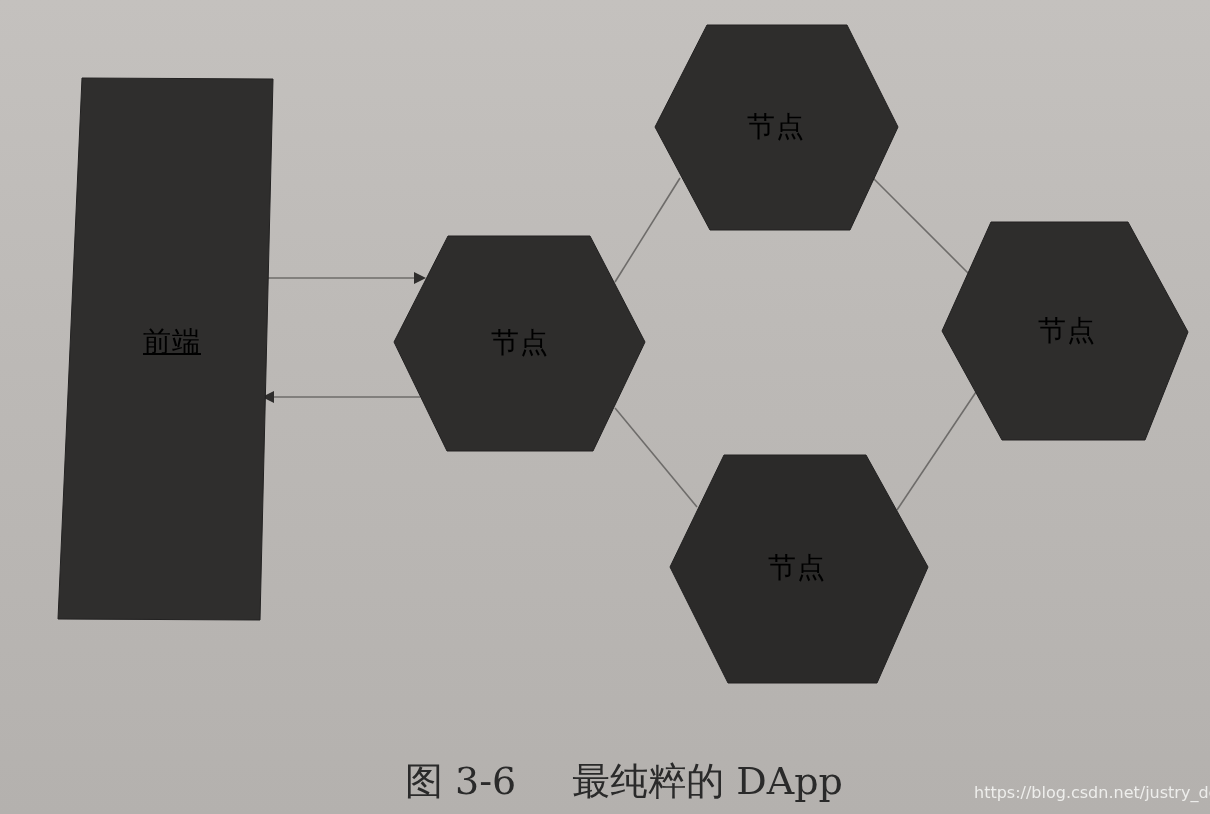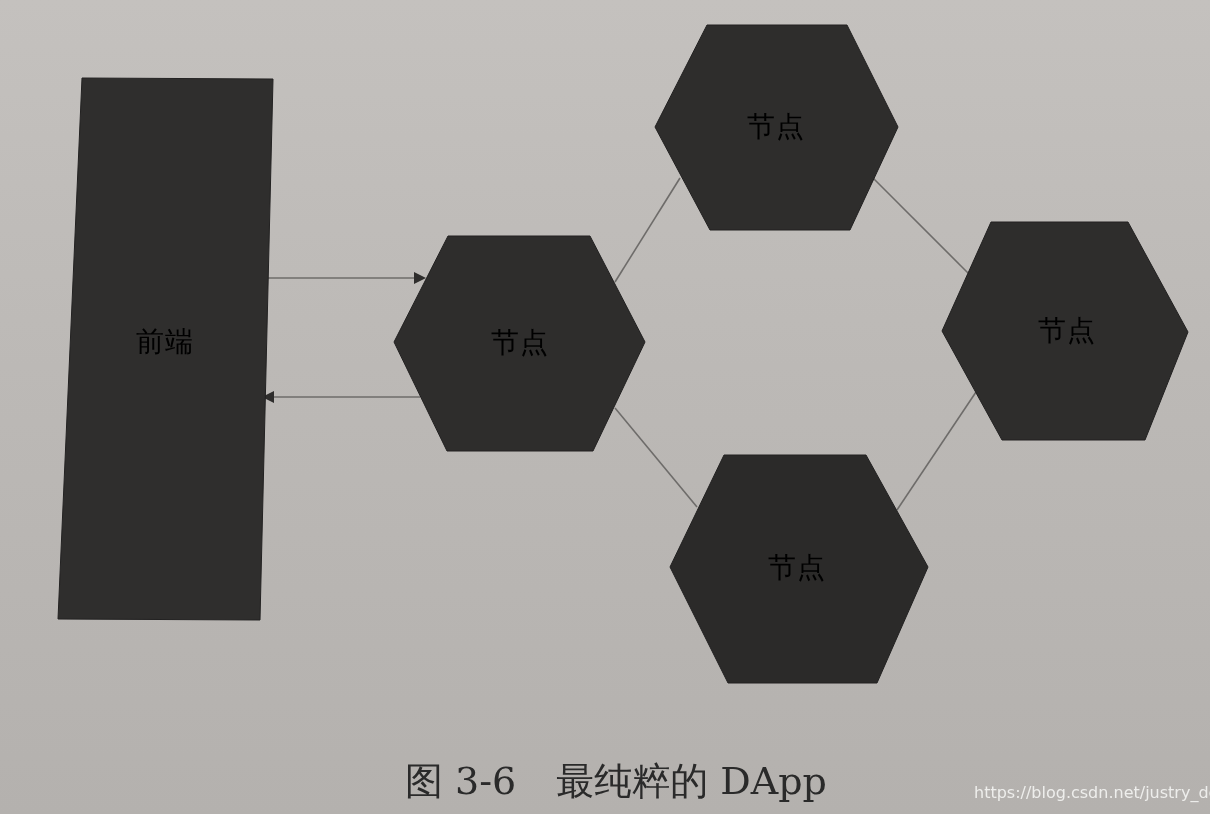--- a/index.html
+++ b/index.html
@@ -24,21 +24,21 @@
     white-space: nowrap;
   }
   .caption {
     position: absolute;
     left: 405px; top: 756px;
     font-family: "DejaVu Serif", serif;
     font-size: 38px;
     color: #2a2a2a;
     white-space: nowrap;
   }
-  .caption .fig-num { margin-right: 40px; }
+  .caption .fig-num { margin-right: 56px; }
   .watermark {
     position: absolute;
     left: 974px; top: 783px;
     font-family: "DejaVu Sans", sans-serif;
     font-size: 16px;
     color: #eeeeec;
     white-space: nowrap;
   }
 </style>
 </head>
@@ -62,21 +62,21 @@
   <line x1="420" y1="397" x2="264" y2="397" stroke="#6e6c6a" stroke-width="1.6" marker-end="url(#arrowhead)"></line>
 
   <polygon points="82,78 273,79 260,620 58,619" fill="#2f2e2d" stroke="#232222" stroke-width="1"></polygon>
 
   <polygon points="394,342 448,236 590,236 645,342 593,451 447,451" fill="#2e2d2c" stroke="#222121" stroke-width="1"></polygon>
   <polygon points="655,127 707,25 847,25 898,127 850,230 710,230" fill="#2e2d2c" stroke="#222121" stroke-width="1"></polygon>
   <polygon points="942,331 991,222 1128,222 1188,332 1145,440 1002,440" fill="#2e2d2c" stroke="#222121" stroke-width="1"></polygon>
   <polygon points="670,567 724,455 866,455 928,567 877,683 728,683" fill="#2b2a29" stroke="#222121" stroke-width="1"></polygon>
 </svg>
 
-<div class="node-label" style="left:165px; top:342px;">前端</div>
+<div class="node-label" style="left:172px; top:342px;text-decoration:underline;">前端</div>
 <div class="node-label" style="left:520px; top:343px;">节点</div>
 <div class="node-label" style="left:776px; top:127px;">节点</div>
 <div class="node-label" style="left:1067px; top:331px;">节点</div>
 <div class="node-label" style="left:797px; top:568px;">节点</div>
 
 <div class="caption">
   <span class="fig-num">图 3-6</span><span>最纯粹的 DApp</span>
 </div>
 
 <div class="watermark">https://blog.csdn.net/justry_deng</div>

